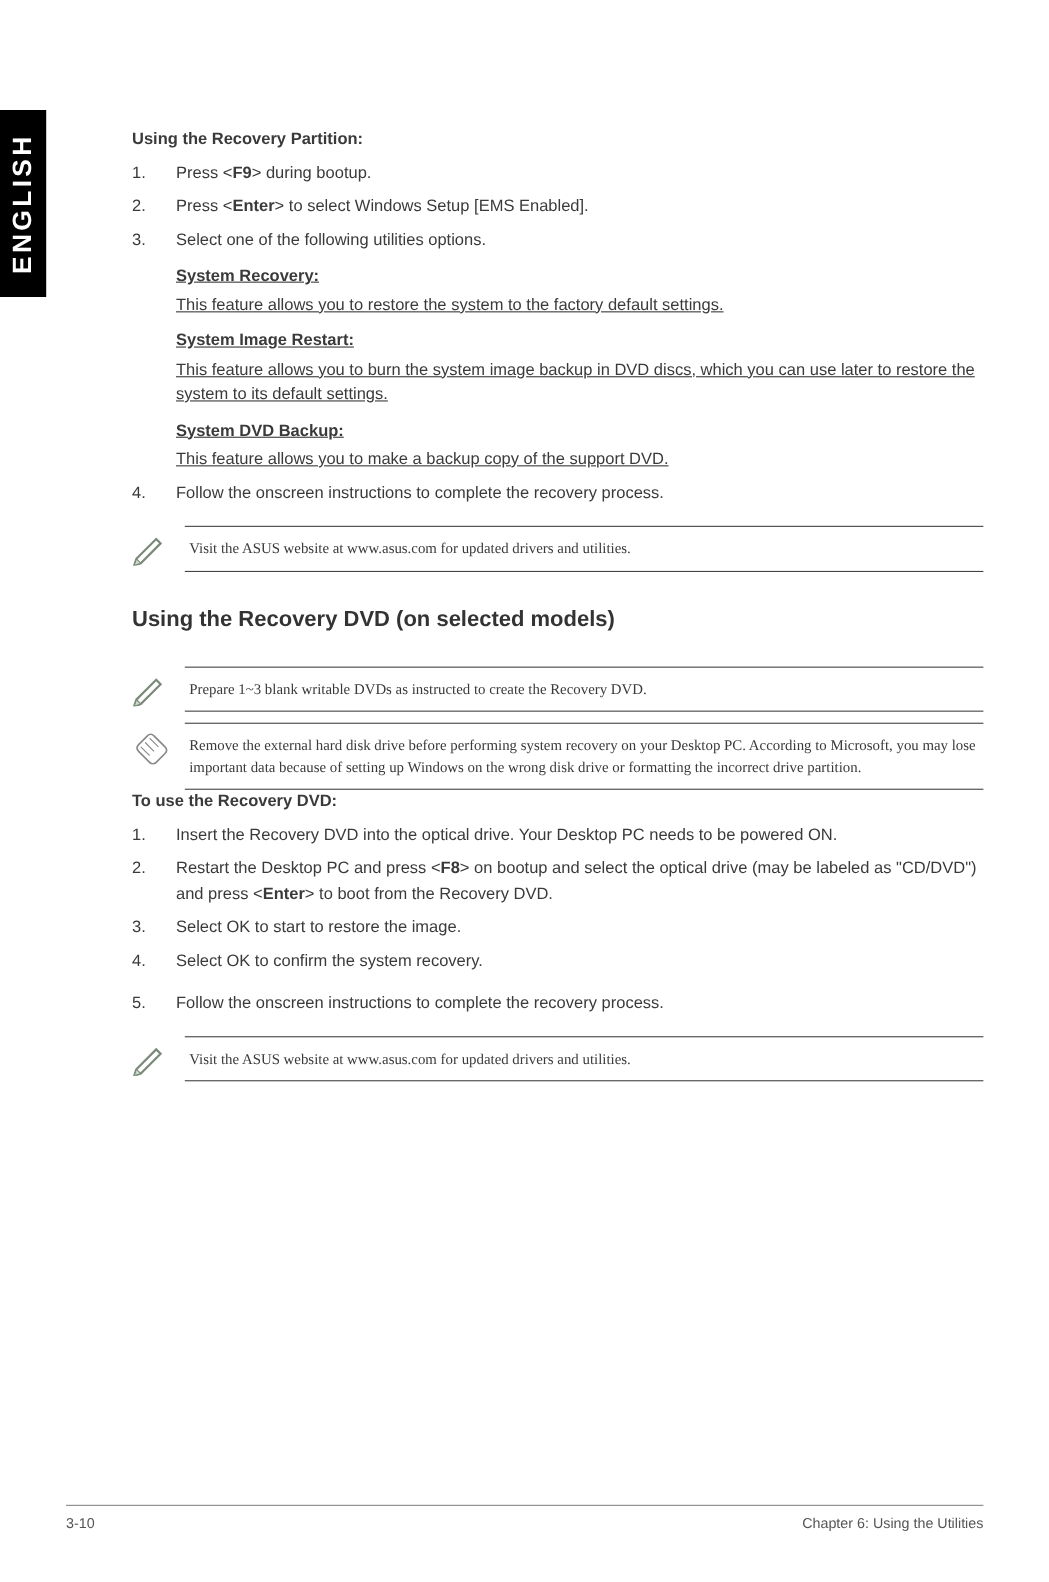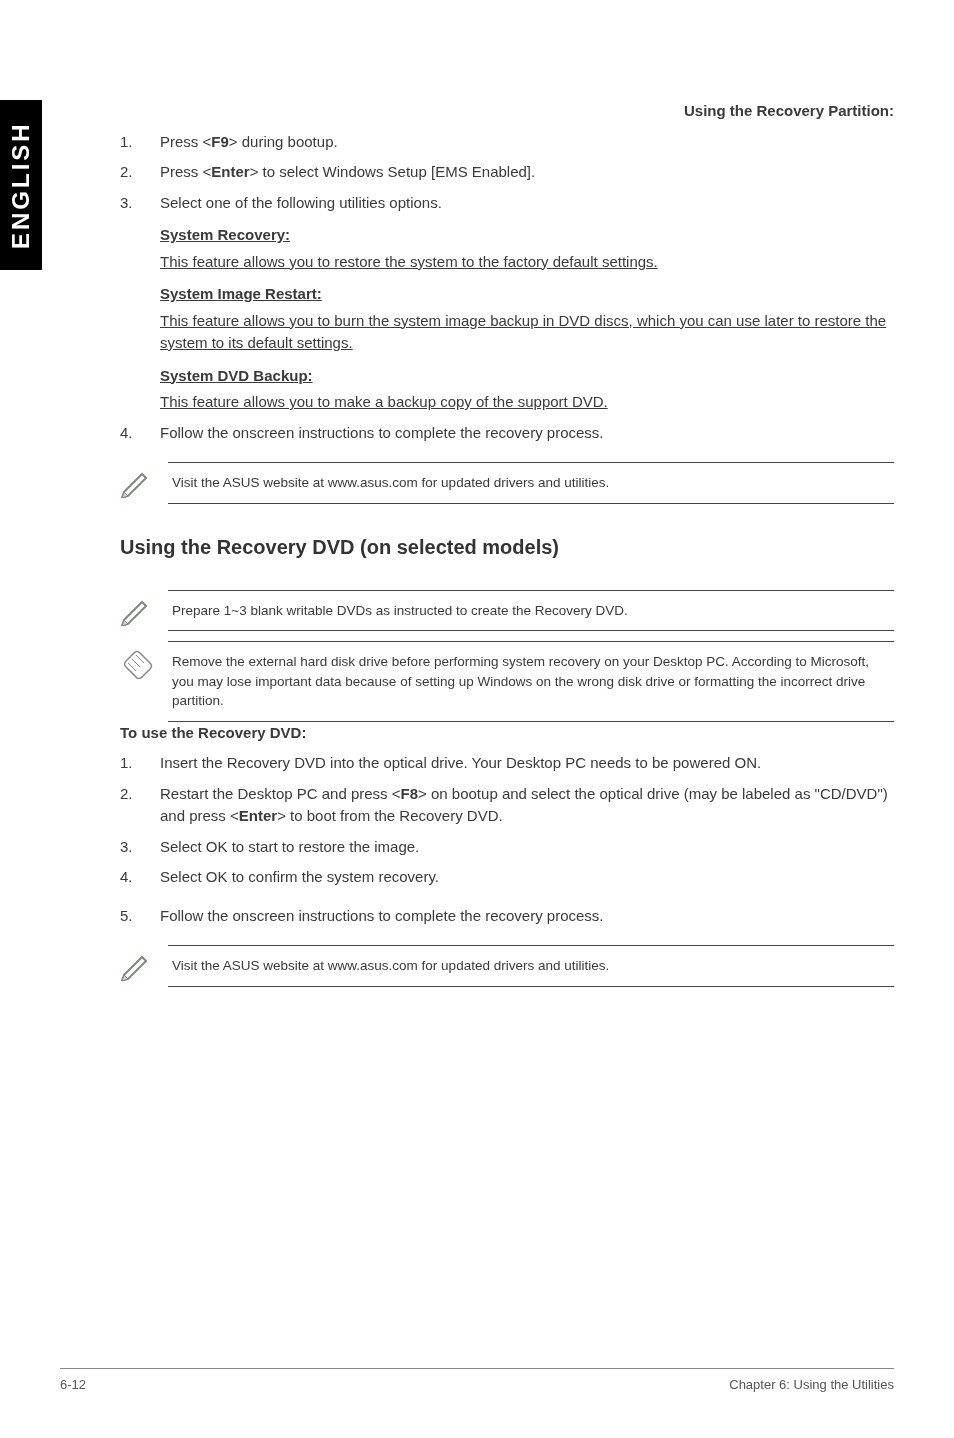--- a/index.html
+++ b/index.html
@@ -29,21 +29,21 @@
     align-items: center;
     justify-content: center;
     transform: rotate(180deg);
   }
   .content {
     margin-left: 60px;
     font-size: 15px;
     line-height: 1.5;
   }
   .bold { font-weight: bold; }
-  .sect-h { margin-bottom: 6px; font-weight: bold; text-align: right; }
+  .sect-h { margin-top: 16px; margin-bottom: 6px; font-weight: bold; }
   .ol-item { display: flex; margin-top: 8px; }
   .ol-num { width: 40px; flex-shrink: 0; }
   .ol-body { flex: 1; }
   .sub-block { margin-top: 10px; text-decoration: underline; }
   .sub-title { font-weight: bold; margin-bottom: 4px; }
   .h2 {
     font-size: 20px;
     font-weight: bold;
     margin-top: 28px;
     margin-bottom: 28px;
@@ -59,20 +59,21 @@
     flex-shrink: 0;
     padding-top: 6px;
   }
   .note-body {
     flex: 1;
     border-top: 1px solid #444;
     border-bottom: 1px solid #444;
     padding: 10px 4px;
     font-size: 13.5px;
     line-height: 1.45;
+    font-family: Liberation Serif, serif;
   }
   .note-stack .note-row + .note-row { margin-top: 10px; }
   .subhead { font-weight: bold; margin-bottom: 4px; }
   .footer {
     position: absolute;
     bottom: 46px;
     left: 60px;
     right: 60px;
     border-top: 1px solid #888;
     padding-top: 8px;
@@ -206,15 +207,15 @@
             <path d="M2 30 L8 28 L4 24 Z" fill="#cfd8cc" stroke="#7a8a78" stroke-width="1"></path>
           </svg>
       </div>
       <div class="note-body">Visit the ASUS website at www.asus.com for updated drivers and utilities.</div>
     </div>
   </div>
 
 </div>
 
 <div class="footer">
-  <span>6-12</span>
+  <span>3-10</span>
   <span>Chapter 6: Using the Utilities</span>
 </div>
 
 </body></html>

